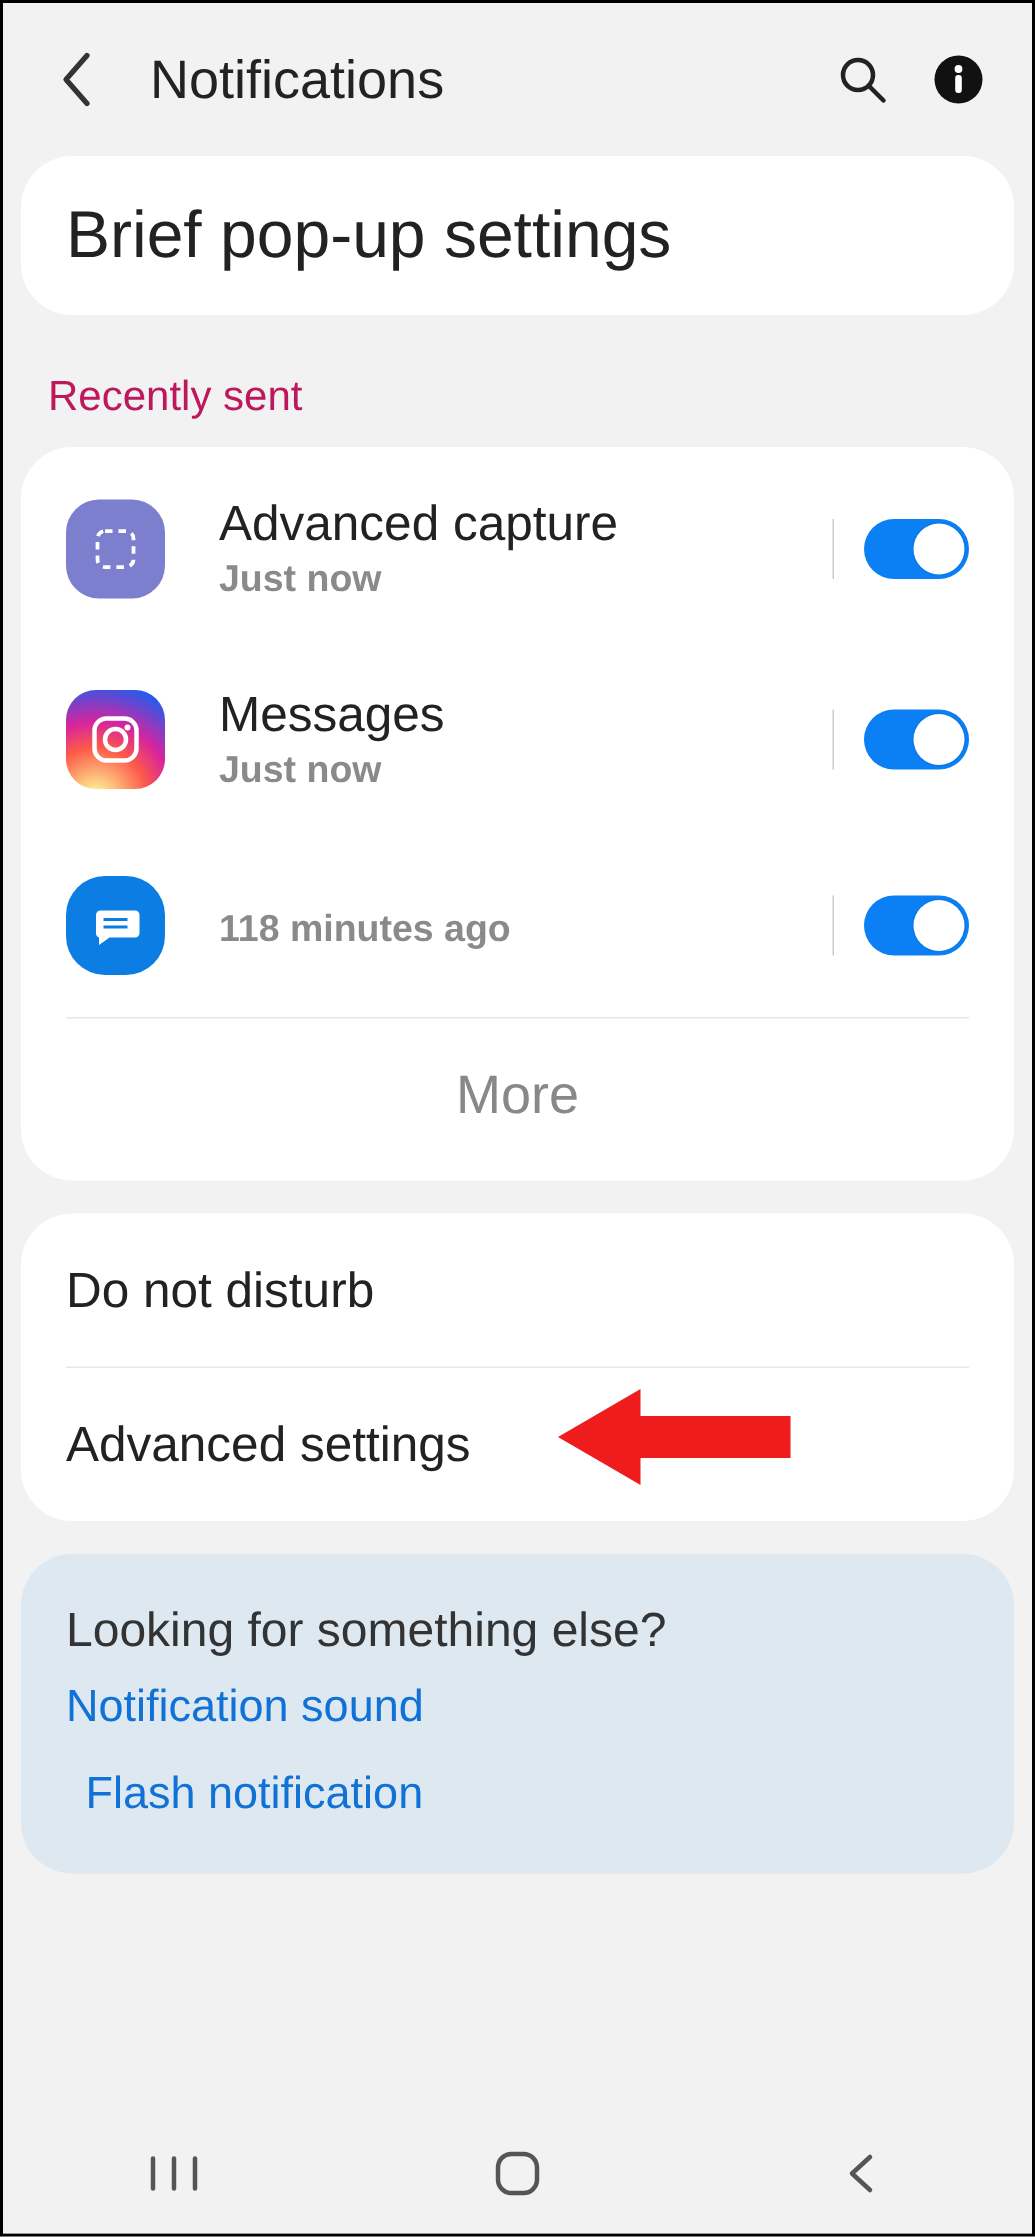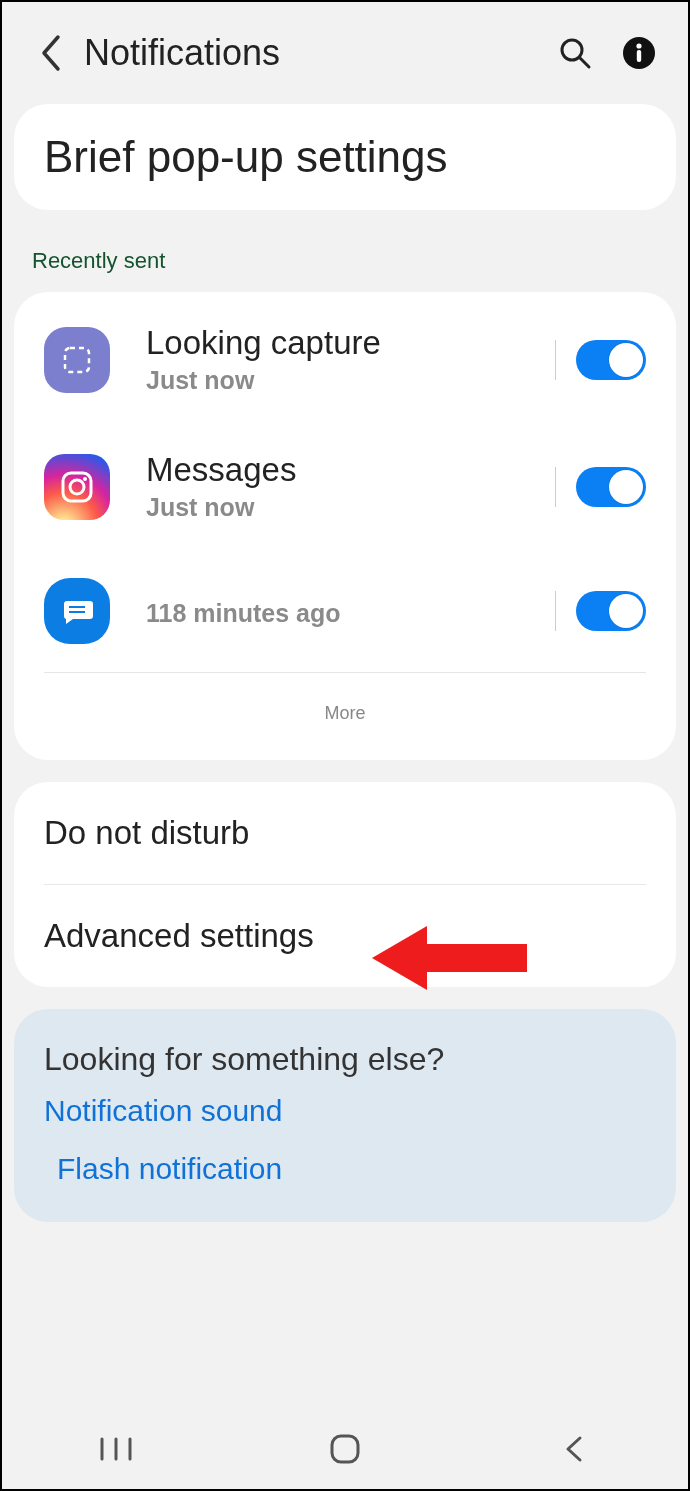--- a/index.html
+++ b/index.html
@@ -17,37 +17,37 @@
     display: flex;
     align-items: center;
     padding: 28px 26px 28px 26px;
   }
   .back-btn {
     width: 44px; height: 44px;
     display: flex; align-items: center; justify-content: center;
   }
   .title {
     font-size: 36px;
-    margin-left: 12px;
+    margin-left: 28px;
     flex: 1;
     color: #222;
   }
   .hicon { width: 46px; height: 46px; display:flex; align-items:center; justify-content:center; margin-left: 18px;}
   .card {
     background: #fff;
     border-radius: 34px;
     margin: 0 12px 12px 12px;
   }
   .brief {
     padding: 28px 30px;
     font-size: 44px;
   }
   .section-label {
-    font-size: 22px;
-    color: #14532d;
+    font-size: 28px;
+    color: #be185d;
     padding: 26px 30px 18px 30px;
   }
   .applist { padding: 4px 0 0 0;}
   .app-row {
     display: flex;
     align-items: center;
     padding: 28px 30px 28px 30px;
   }
   .app-icon {
     width: 66px; height: 66px;
@@ -71,21 +71,21 @@
   .toggle::after{
     content:"";
     position:absolute; right:3px; top:3px;
     width:34px; height:34px; background:#fff; border-radius:50%;
     box-shadow: 0 0 0 1px rgba(0,0,0,0.05);
   }
   .hr { height:1px; background:#e6e6e6; margin: 0 30px;}
   .more {
     text-align:center;
     color:#888;
-    font-size:18px;
+    font-size:36px;
     padding:30px 0 36px 0;
   }
   .menu-row {
     padding: 32px 30px;
     font-size: 33px;
   }
   .menu-sep { height:1px; background:#e8e8e8; margin:0 30px;}
   .looking {
     background:#dee8f1;
     border-radius: 34px;
@@ -148,21 +148,21 @@
 
 <div class="card applist">
 
   <div class="app-row">
     <div class="app-icon ic-capture">
       <svg width="36" height="36" viewBox="0 0 36 36">
           <rect x="6" y="6" width="24" height="24" rx="5" fill="none" stroke="#fff" stroke-width="2.5" stroke-dasharray="5 4"></rect>
         </svg>
     </div>
     <div class="app-texts">
-      <div class="app-name">Looking capture</div>
+      <div class="app-name">Advanced capture</div>
       <div class="app-sub">Just now</div>
     </div>
     <div class="divider-v"></div>
     <div class="toggle"></div>
   </div>
 
   <div class="app-row">
     <div class="app-icon ic-insta">
       <svg width="40" height="40" viewBox="0 0 40 40">
           <rect x="6" y="6" width="28" height="28" rx="8" fill="none" stroke="#fff" stroke-width="3"></rect>

